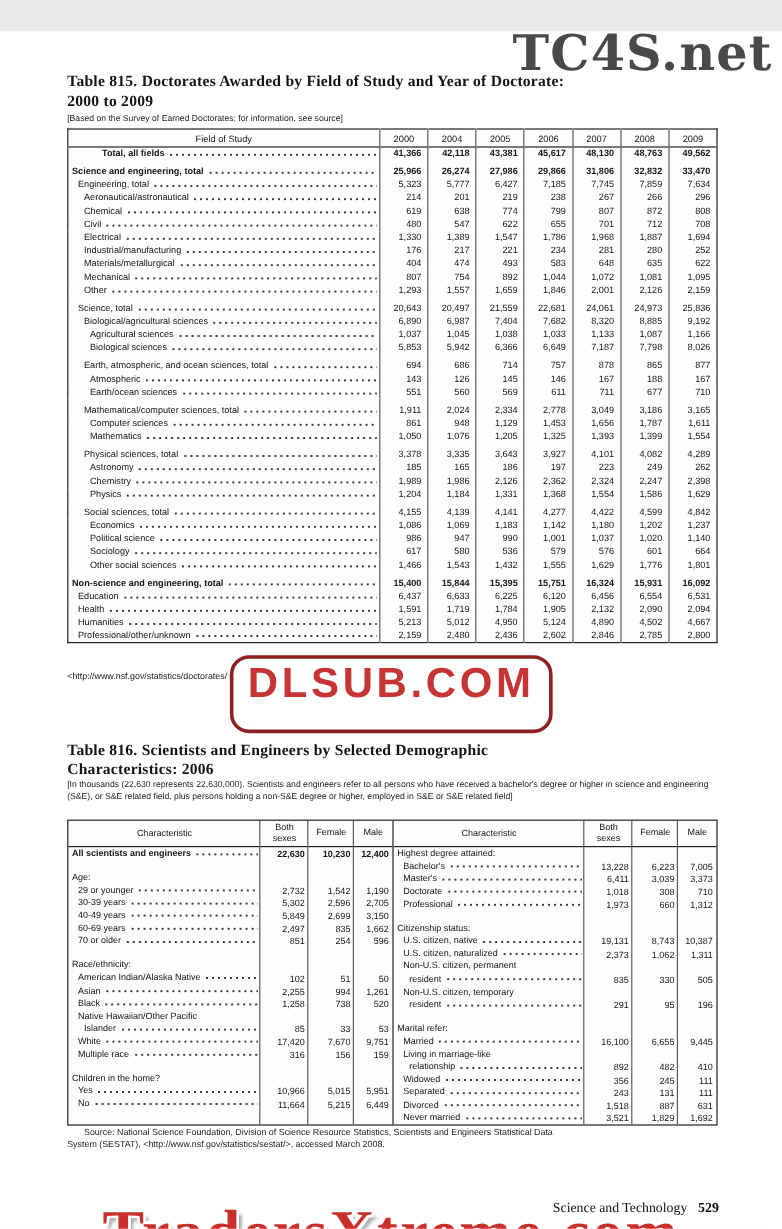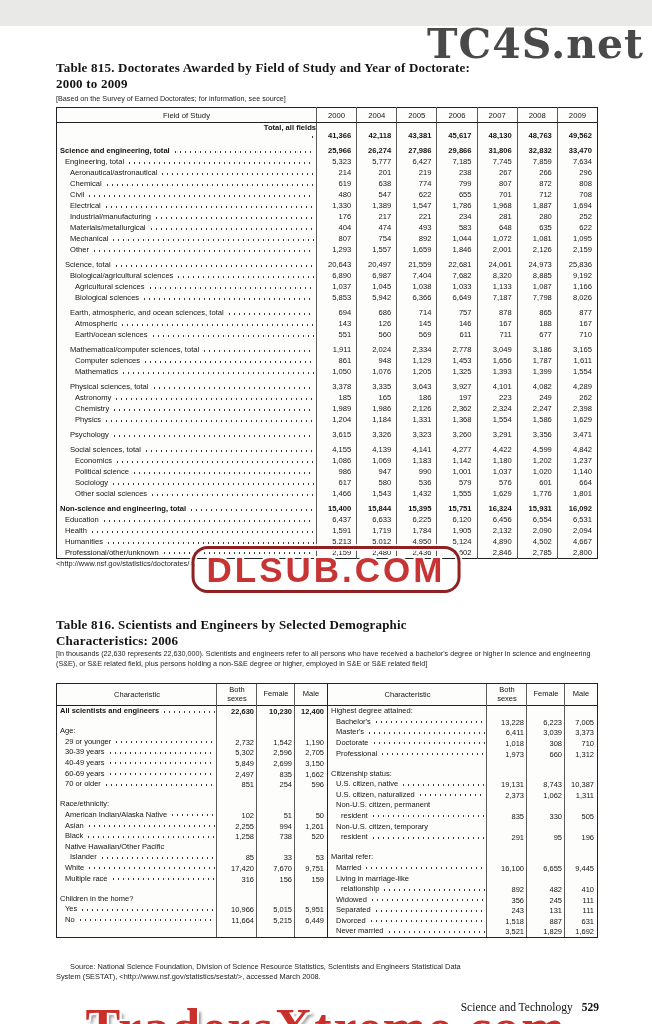--- a/index.html
+++ b/index.html
@@ -10,40 +10,40 @@
 
   
   .ttl { font-family:"Liberation Serif","DejaVu Serif",serif; font-weight:bold; font-size:13px; line-height:15.5px; letter-spacing:.2px; position:absolute; left:0; }
   .t815ttl { top:34px; }
   .t816ttl { top:591px; }
   .note { position:absolute; left:0; width:542px; font-size:7.2px; line-height:9.6px; color:#1c1c1c; }
   .n815 { top:68px; }
   .n816 { top:623px; }
   .src { position:absolute; left:0; width:542px; font-size:7.4px; line-height:9.6px; color:#1c1c1c; }
   .s815 { top:533px; }
-  .s816 { top:936px; }
+  .s816 { top:913px; }
   .srcl1 { padding-left:14px; }
 
   
   #t815 { position:absolute; top:81px; left:0; width:542px; border-collapse:collapse; table-layout:fixed; font-size:7.6px; border:1px solid #222; background:#fdfdfc; }
   #t815 th { font-weight:normal; font-size:7.7px; height:15px; vertical-align:middle; border-bottom:1px solid #222; text-align:center; }
   #t815 th.fos { width:260px; }
   #t815 th.yr, #t815 td.num { border-left:1px solid #5a5a5a; }
   #t815 td { height:11px; padding:0; vertical-align:bottom; line-height:9.6px; }
   #t815 tr.gap td { height:15px; }
   #t815 tr.b td, #t815 tr.b .txt { font-weight:bold; }
   #t815 td.num { text-align:right; padding-right:5px; padding-bottom:1px; }
   .lblc { overflow:hidden; }
   .lbl { display:flex; align-items:flex-end; overflow:hidden; min-width:0; padding-bottom:1px; }
   .txt { white-space:nowrap; }
   .dots { flex:1 1 auto; min-width:4px; height:8px; margin:0 2px 0 3px;
           background-image:radial-gradient(circle,#3a3a3a .7px,rgba(0,0,0,0) 1px);
           background-size:5px 8px; background-position:0 72%; background-repeat:repeat-x; }
   .ind0 { padding-left:3px; } .ind1 { padding-left:8px; } .ind2 { padding-left:13px; }
-  .ind3 { padding-left:18px; } .indt { padding-left:28px;flex-direction:column; }
+  .ind3 { padding-left:18px; } .indt { padding-left:28px; }
 
   
   .t816wrap { position:absolute; top:657px; left:0; width:542px; border:1px solid #222; display:flex; background:#fdfdfc; }
   .h816 { flex:1 1 50%; position:relative; font-size:7.5px; min-width:0; }
   .h816.right { border-left:1px solid #222; }
   .vl { position:absolute; top:0; bottom:0; width:1px; background:#5a5a5a; }
   .vl1 { right:110px; } .vl2 { right:70px; } .vl3 { right:32px; }
   .h816-head { display:flex; align-items:center; height:22px; border-bottom:1px solid #222; }
   .h816-head .hc { flex:1; text-align:center; }
   .hv { text-align:center; line-height:8.2px; }
@@ -56,21 +56,21 @@
   .v0 { width:40px; } .v1 { width:38px; } .v2 { width:32px; }
 
   
   .footright { position:absolute; top:975px; right:53px; font-family:"Liberation Serif","DejaVu Serif",serif; font-size:11.5px; color:#111; z-index:2; }
   .footright .pgnum { font-weight:bold; margin-left:9px; }
   .footleft { position:absolute; left:56px; top:998px; font-size:7.6px; color:#1c1c1c; z-index:2; }
 
   
   .wm { z-index:6; }
   .wm-top { position:absolute; top:-6px; right:8px; font-family:"DejaVu Serif","Liberation Serif",serif; font-weight:bold; font-size:41px; letter-spacing:1px; color:rgba(58,58,58,.92); }
-  .wm-mid { position:absolute; top:520px; left:50%; transform:translateX(-50%); border:3px solid #8e2222; border-radius:16px; padding:1px 12px 0; box-shadow:0 0 0 2px rgba(255,255,255,.85), inset 0 0 0 2px rgba(255,255,255,.85); }
+  .wm-mid { position:absolute; top:520px; left:50%; transform:translateX(-50%); border:3px solid #8e2222; border-radius:16px; padding:1px 12px 18px; box-shadow:0 0 0 2px rgba(255,255,255,.85), inset 0 0 0 2px rgba(255,255,255,.85); }
   .wm-mid span { font-weight:bold; font-size:35px; letter-spacing:3px; color:#c63434;
     text-shadow:2px 0 #fff,-2px 0 #fff,0 2px #fff,0 -2px #fff,1.5px 1.5px #fff,-1.5px -1.5px #fff,1.5px -1.5px #fff,-1.5px 1.5px #fff; }
   .wm-bottom { position:absolute; top:972px; left:50%; transform:translateX(-50%); white-space:nowrap;
     font-family:"Liberation Serif","DejaVu Serif",serif; font-weight:bold; font-size:52px; letter-spacing:2px; color:#c9302c;
     text-shadow:2px 0 #fff,-2px 0 #fff,0 2px #fff,0 -2px #fff,2px 2px #fff,-2px -2px #fff,2px -2px #fff,-2px 2px #fff,4px 4px 3px rgba(70,70,70,.55); }
 </style>
 </head>
 <body>
 
 <div class="page">
@@ -463,35 +463,20 @@
                 <span class="dots"></span>
               </div>
             </td>
             <td class="num">1,204</td>
             <td class="num">1,184</td>
             <td class="num">1,331</td>
             <td class="num">1,368</td>
             <td class="num">1,554</td>
             <td class="num">1,586</td>
             <td class="num">1,629</td>
-          </tr>
-          <tr class="gap">
-            <td class="lblc">
-              <div class="lbl ind2">
-                <span class="txt">Psychology</span>
-                <span class="dots"></span>
-              </div>
-            </td>
-            <td class="num">3,615</td>
-            <td class="num">3,326</td>
-            <td class="num">3,323</td>
-            <td class="num">3,260</td>
-            <td class="num">3,291</td>
-            <td class="num">3,356</td>
-            <td class="num">3,471</td>
           </tr>
           <tr class="gap">
             <td class="lblc">
               <div class="lbl ind2">
                 <span class="txt">Social sciences, total</span>
                 <span class="dots"></span>
               </div>
             </td>
             <td class="num">4,155</td>
             <td class="num">4,139</td>

